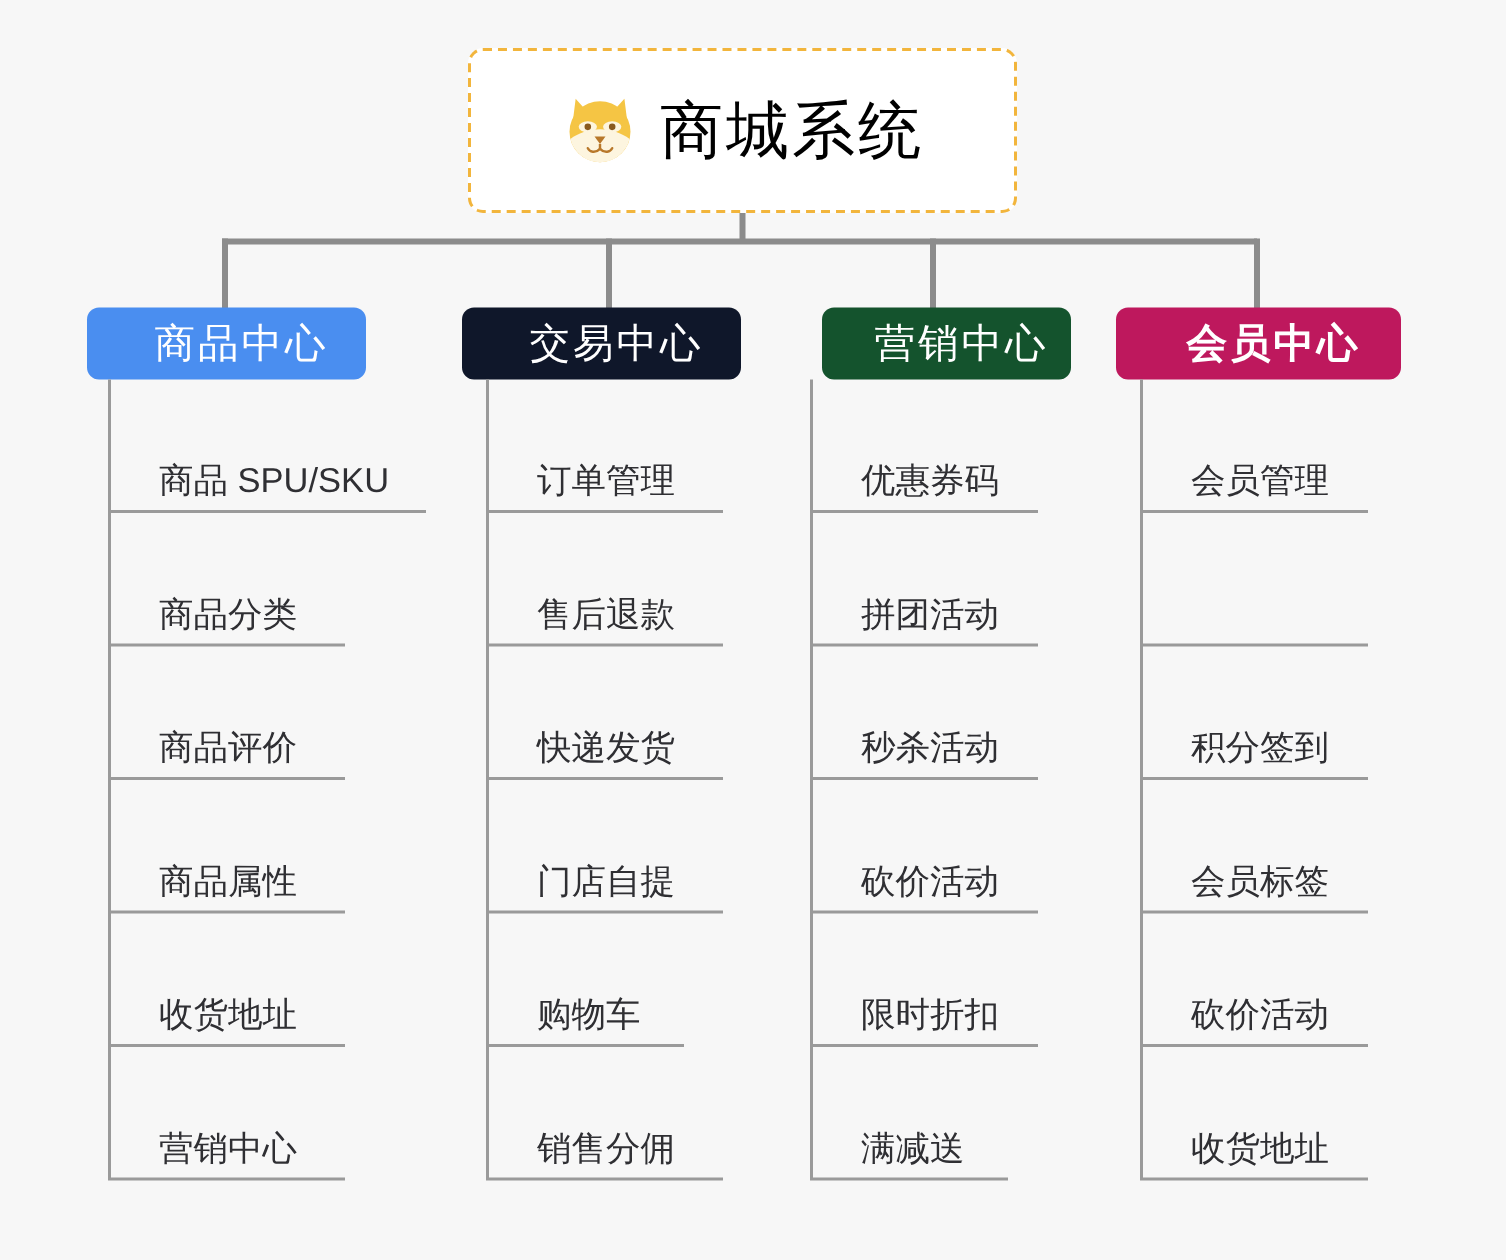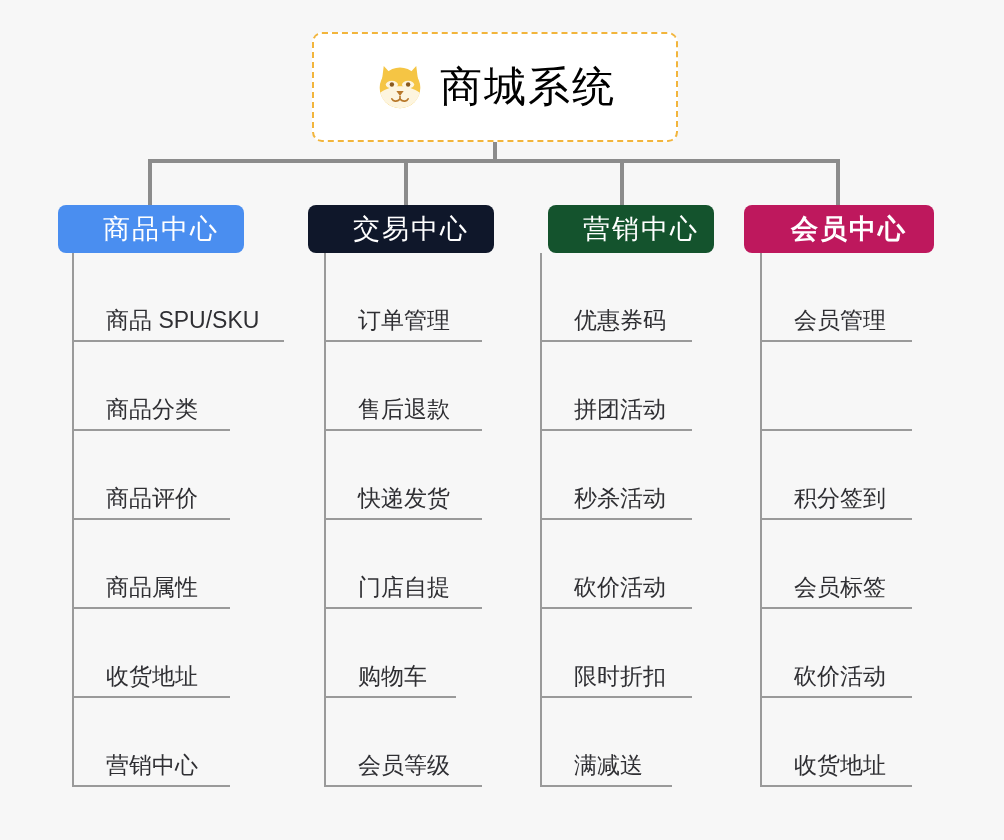--- a/index.html
+++ b/index.html
@@ -229,21 +229,21 @@
       </div>
       <div class="leaf-item">
         <span class="leaf-label">门店自提</span>
         <span class="leaf-underline u-w156"></span>
       </div>
       <div class="leaf-item">
         <span class="leaf-label">购物车</span>
         <span class="leaf-underline u-w130"></span>
       </div>
       <div class="leaf-item">
-        <span class="leaf-label">会员等级</span>
+        <span class="leaf-label">销售分佣</span>
         <span class="leaf-underline u-w156"></span>
       </div>
     </div>
   </div>
 
   <div class="column c2">
     <div class="cat-header orange" style="background: #14532d; margin-left: 24px;">
       <span>营销中心</span>
     </div>
     <div class="leaf-list">

